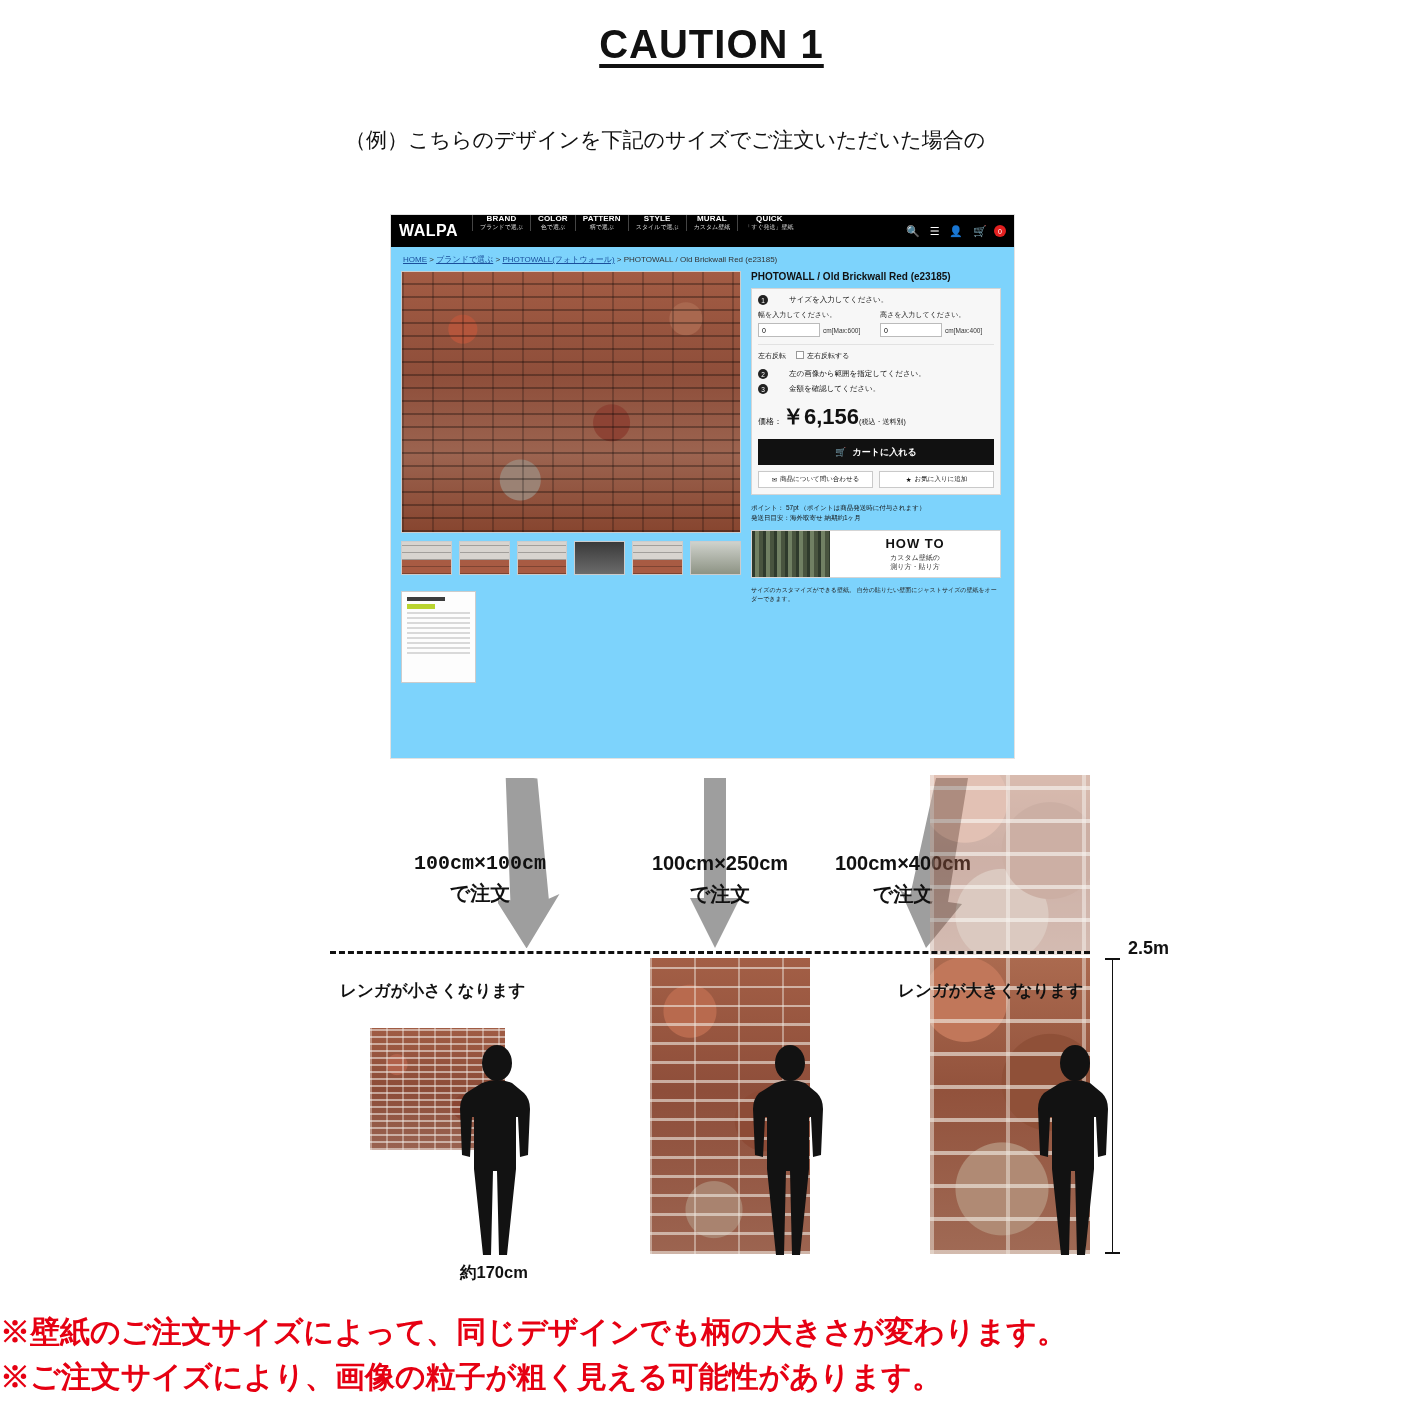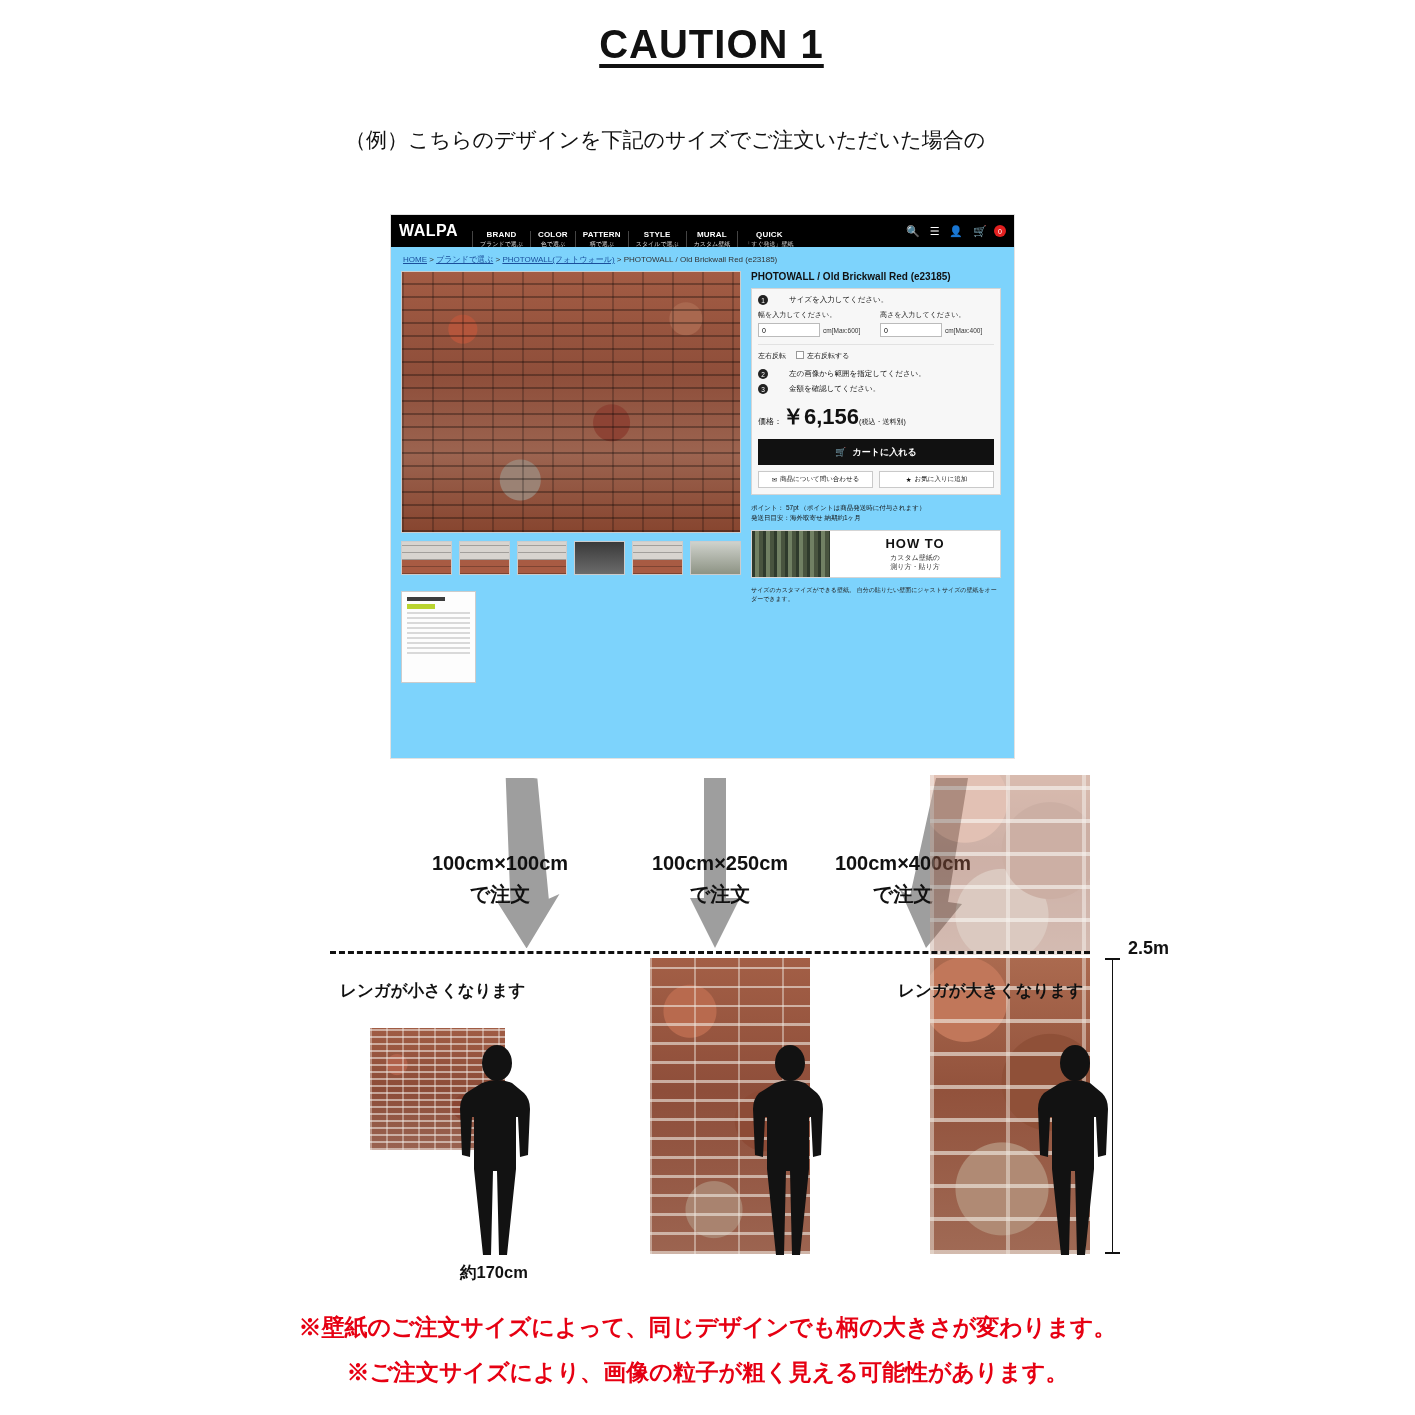--- a/index.html
+++ b/index.html
@@ -53,21 +53,21 @@
   }
   .logo {
     font-size: 16px;
     font-weight: bold;
     letter-spacing: 0.5px;
     padding-right: 14px;
     color: #fff;
   }
   .nav {
     display: flex;
-    align-items: flex-end;
+    align-items: flex-start;
     height: 32px;
     flex: 1;
   }
   .nav-item {
     padding: 0 7px;
     border-left: 1px solid #444;
     display: flex;
     flex-direction: column;
     justify-content: center;
     align-items: center;
@@ -250,24 +250,23 @@
       linear-gradient(180deg,#ab6a4f,#92523c 45%,#a06a55);
   }
   .brick.faded { opacity: 0.45; }
 
   
   .person { position: absolute; }
 
   .bottom-note {
     position: absolute;
     left: 0; width: 100%;
-    text-align: center;
     color: #e60012;
     font-weight: bold;
-    font-size: 23px;
+    font-size: 30px;
   }
 </style>
 </head>
 <body>
 
 <div class="caution-title">CAUTION 1</div>
 
 <div class="intro">
   <span>（例）こちらのデザインを下記のサイズでご注文いただいた場合の</span>
 </div>
@@ -434,21 +433,21 @@
   <svg width="50" height="170" viewBox="0 0 50 170">
     <polygon points="14,0 36,0 36,120 50,120 25,170 0,120 14,120" fill="#9e9e9e"></polygon>
   </svg>
 </div>
 <div class="arrow" style="left:900px; top:778px;">
   <svg width="70" height="170" viewBox="0 0 70 170">
     <polygon points="36,0 68,0 48,124 62,126 26,170 0,112 10,118" fill="#9e9e9e"></polygon>
   </svg>
 </div>
 
-<div class="order-label" style="left:390px; top:848px; width:220px;">
+<div class="order-label" style="left:370px; top:848px; width:220px;font-family:Liberation Mono, monospace;">
   <div>100cm×100cm</div>
   <div>で注文</div>
 </div>
 <div class="order-label" style="left:610px; top:848px; width:220px;">
   <div>100cm×250cm</div>
   <div>で注文</div>
 </div>
 <div class="order-label" style="left:793px; top:848px; width:220px;">
   <div>100cm×400cm</div>
   <div>で注文</div>

